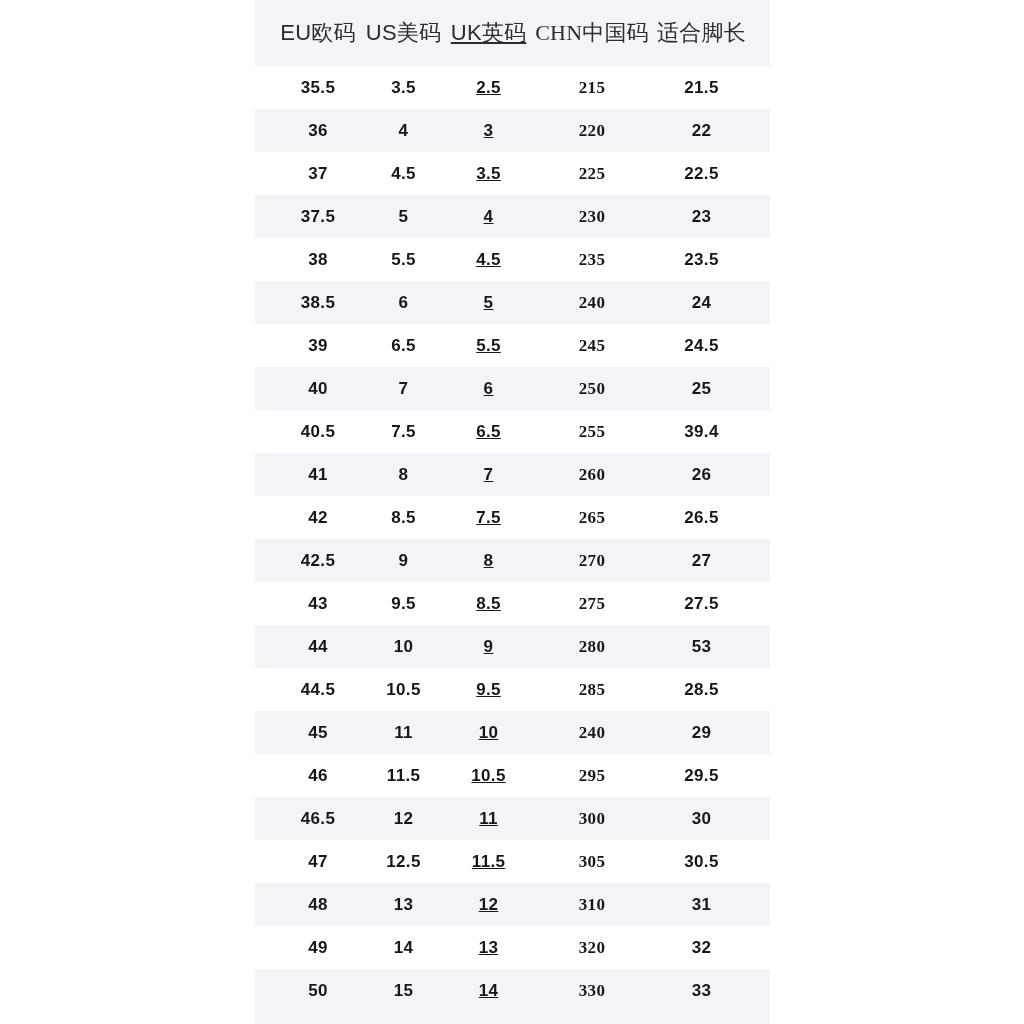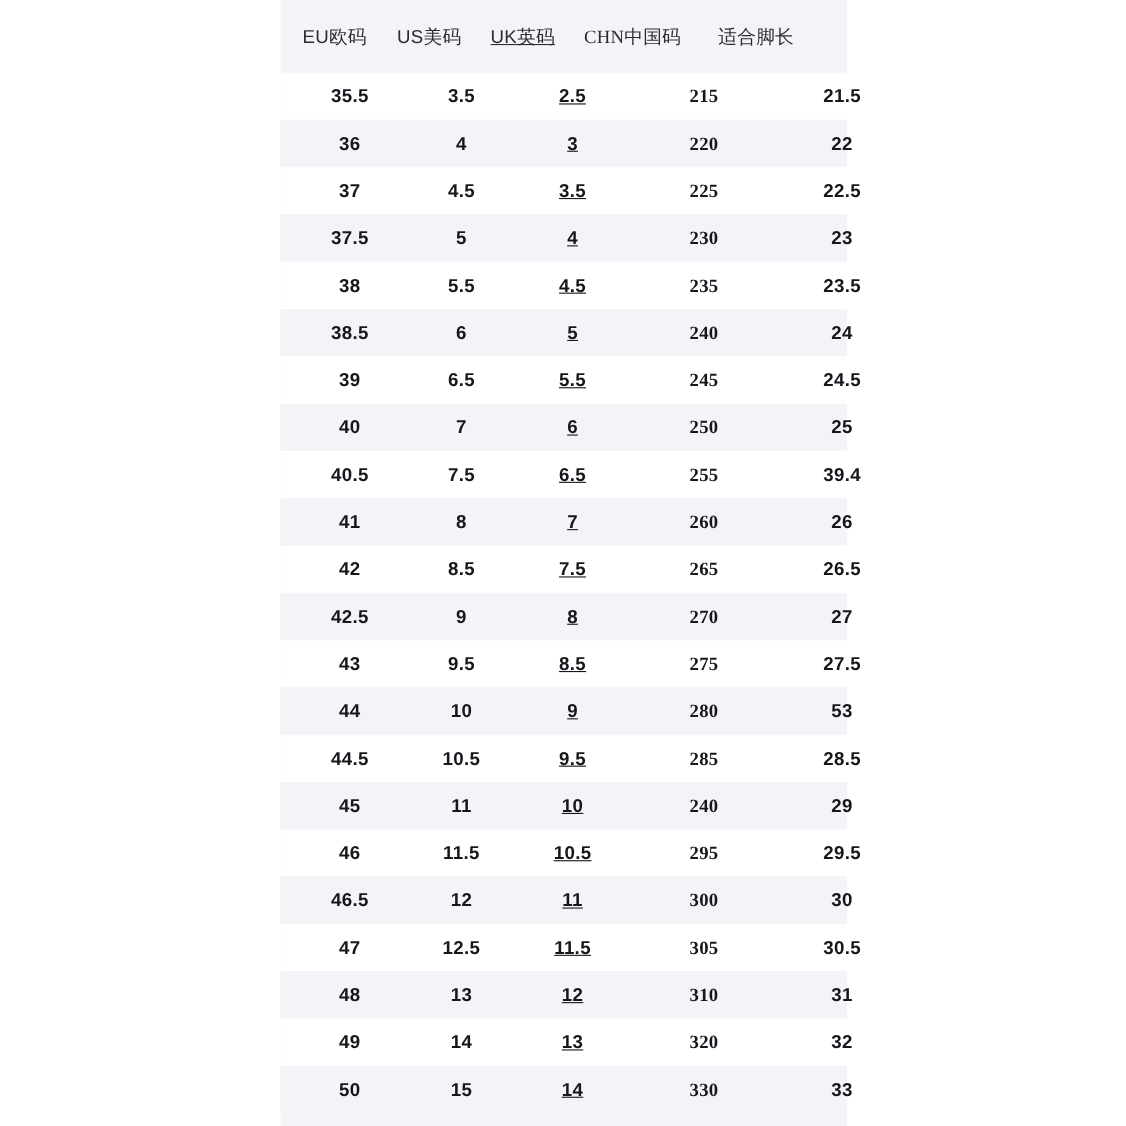--- a/index.html
+++ b/index.html
@@ -37,24 +37,24 @@
   
   .chart-header {
     display: flex;
     align-items: center;
     height: 66px;
     padding: 0 20px;
     box-sizing: border-box;
   }
 
   .chart-header .hcell {
-    font-size: 17px;
+    font-size: 22px;
     font-weight: 400;
     color: #2b2b35;
-    text-align: left;
+    text-align: center;
     letter-spacing: 0.2px;
     white-space: nowrap;
   }
 
   
   .col-0 { flex: 0 0 86px; }
   .col-1 { flex: 0 0 85px; }
   .col-2 { flex: 0 0 85px; text-decoration: underline; }
   .col-3 { flex: 0 0 122px; font-family: Liberation Serif, serif; }
   .col-4 { flex: 0 0 97px; }
@@ -63,21 +63,20 @@
     display: block;
   }
 
   .chart-row {
     display: flex;
     align-items: center;
     height: 43px;
     padding: 0 20px;
     box-sizing: border-box;
     background: #f4f4f8;
-    gap: 16px;
   }
 
   .chart-row.odd {
     background: #ffffff;
   }
 
   .chart-row .cell {
     font-size: 17px;
     font-weight: bold;
     color: #16161d;

